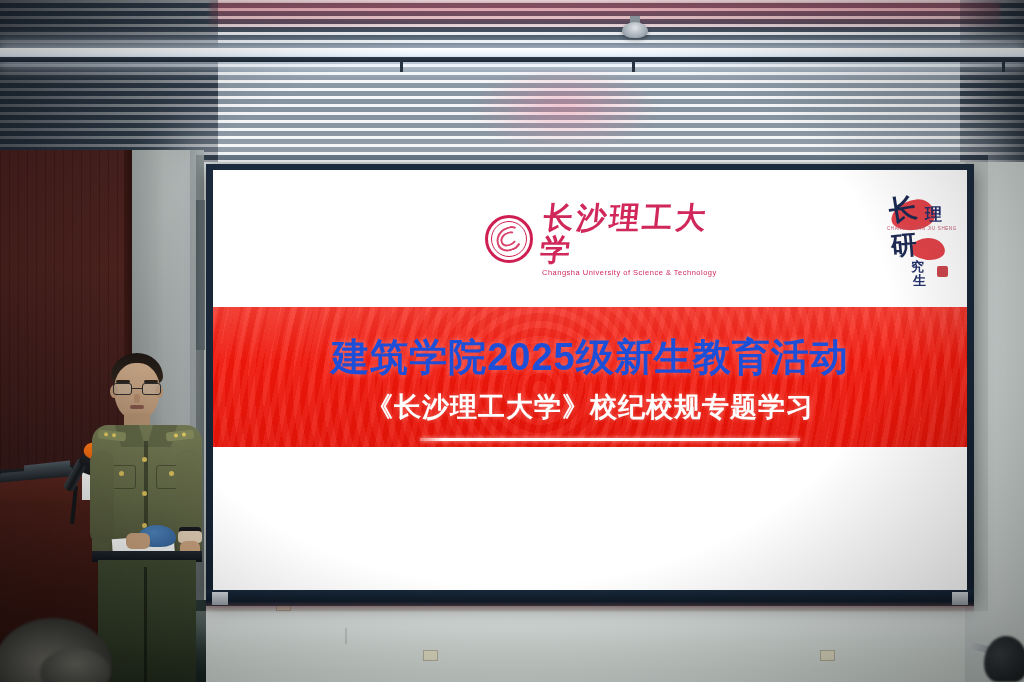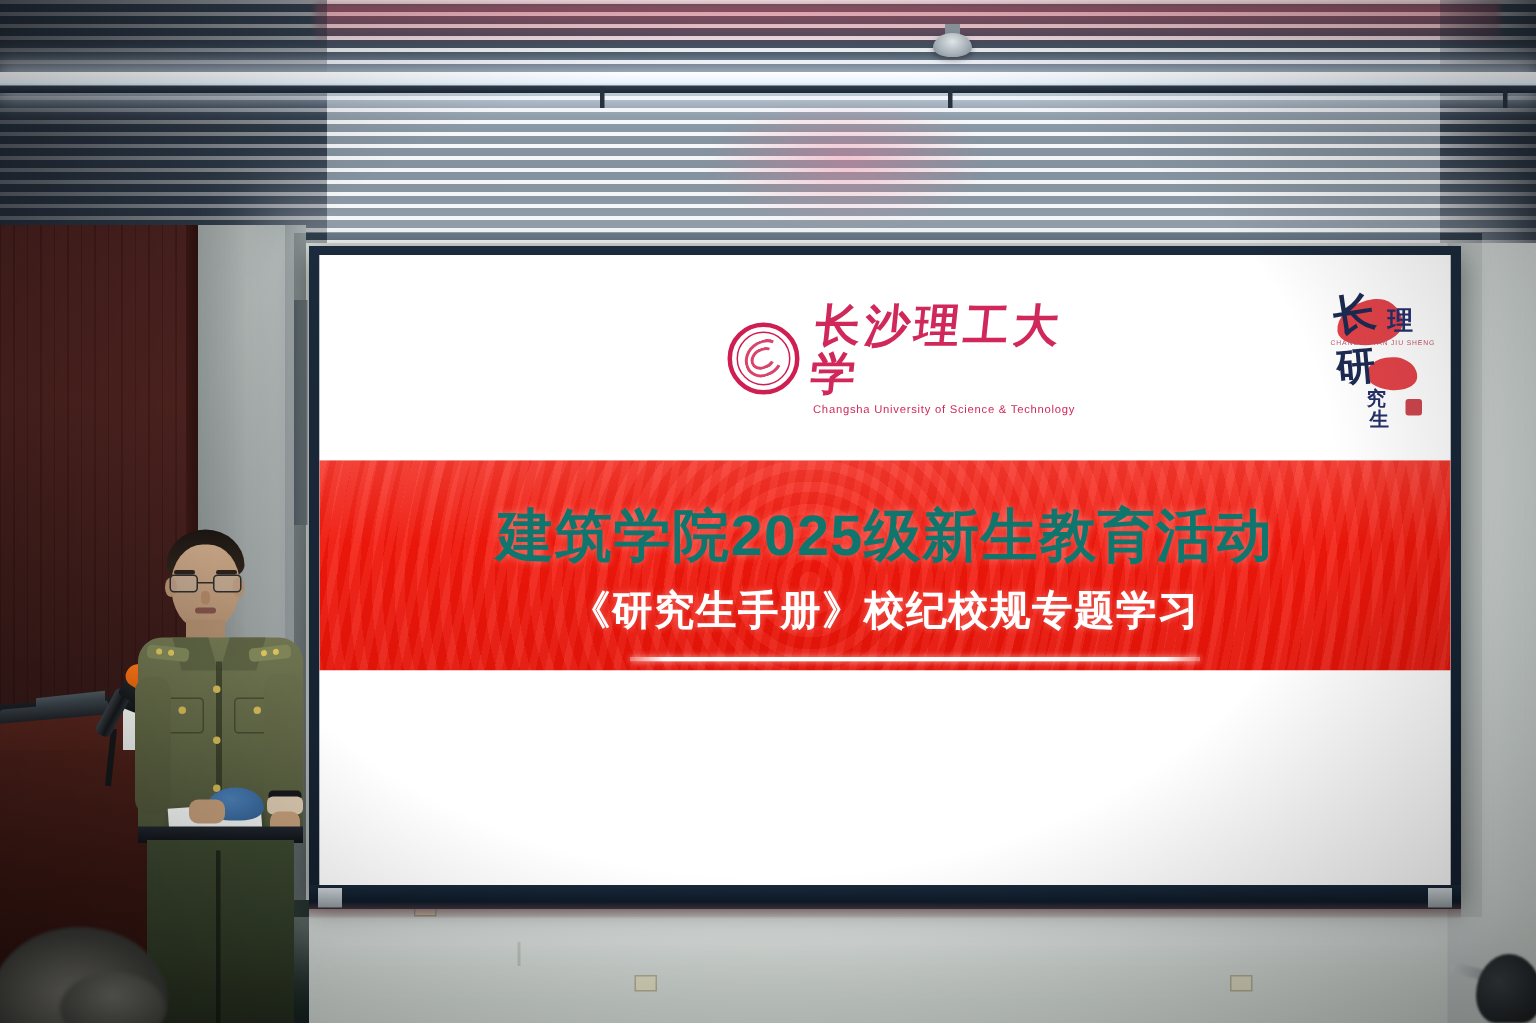--- a/index.html
+++ b/index.html
@@ -183,21 +183,21 @@
         rgba(140,0,0,.05) 5px, rgba(140,0,0,.05) 11px);
   }
   .band-sheen{
     position:absolute; inset:0;
     background:linear-gradient(180deg,rgba(255,255,255,.14),rgba(255,255,255,0) 40%,rgba(130,0,0,.10));
   }
   .slide-bottom{ position:absolute; left:0; top:277px; width:100%; height:143px; background:#fff; }
 
   .slide-title{
     position:absolute; left:0; top:162px; width:100%;
-    text-align:center; color:#0f766e;
+    text-align:center; color:#1d4ed8;
     font-size:38px; font-weight:bold; letter-spacing:1px;
     text-shadow:0 0 6px rgba(255,255,255,.35);
     z-index:4;
   }
   .slide-subtitle{
     position:absolute; left:0; top:219px; width:100%;
     text-align:center; color:#ffffff;
     font-size:27px; font-weight:bold; letter-spacing:1px;
     text-shadow:0 0 5px rgba(255,255,255,.30);
     z-index:4;
@@ -607,21 +607,21 @@
         <div class="calli-seal"></div>
       </div>
 
       <div class="slide-band">
         <div class="band-moire"></div>
         <div class="band-moire2"></div>
         <div class="band-sheen"></div>
       </div>
 
       <div class="slide-title">建筑学院2025级新生教育活动</div>
-      <div class="slide-subtitle">《研究生手册》校纪校规专题学习</div>
+      <div class="slide-subtitle">《长沙理工大学》校纪校规专题学习</div>
       <div class="slide-rule"></div>
 
       <div class="slide-bottom"></div>
     </div>
   </div>
 
   <div class="screen-bottom-bar"></div>
   <div class="screen-bracket" style="left:212px;"></div>
   <div class="screen-bracket" style="left:952px;"></div>
   <div class="screen-bottom-shadow"></div>

